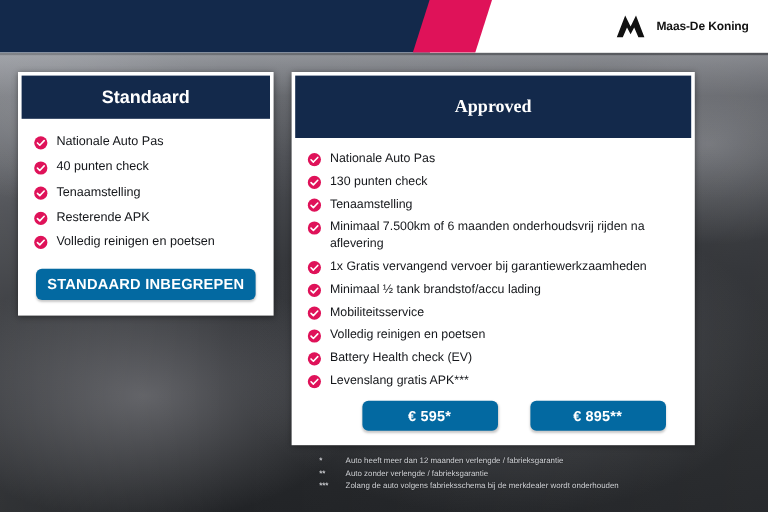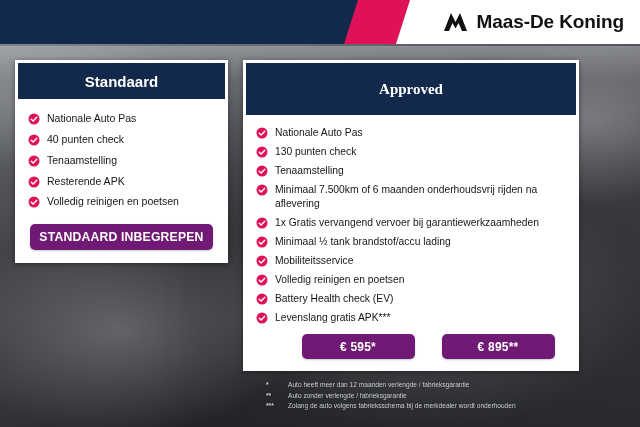--- a/index.html
+++ b/index.html
@@ -83,21 +83,21 @@
     display: flex;
     align-items: center;
     gap: 9px;
   }
   .brand-mark {
     width: 25px; height: 20px;
     display: block;
   }
   .brand-name {
     color: #121212;
-    font-size: 19px;
+    font-size: 10px;
     font-weight: bold;
     white-space: nowrap;
     letter-spacing: -0.1px;
   }
 
   
   .card {
     position: absolute;
     background: #ffffff;
     box-shadow: 0 1px 5px rgba(0,0,0,0.42);
@@ -167,21 +167,21 @@
   }
   .feat-text {
     display: block;
   }
 
   
   .pill {
     display: inline-flex;
     align-items: center;
     justify-content: center;
-    background: #701a75;
+    background: #0369a1;
     color: #ffffff;
     border: none;
     border-radius: 5px;
     font-weight: bold;
     box-shadow: 0 1px 2px rgba(0,0,0,0.22);
     cursor: pointer;
   }
   #btn-standaard-inbegrepen {
     position: absolute;
     left: 15px; bottom: 13px;

